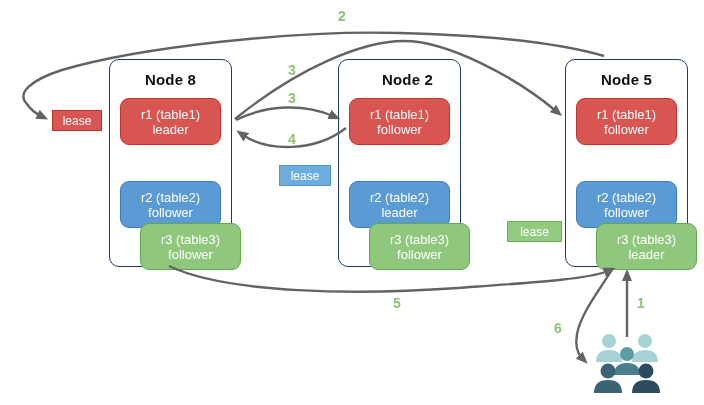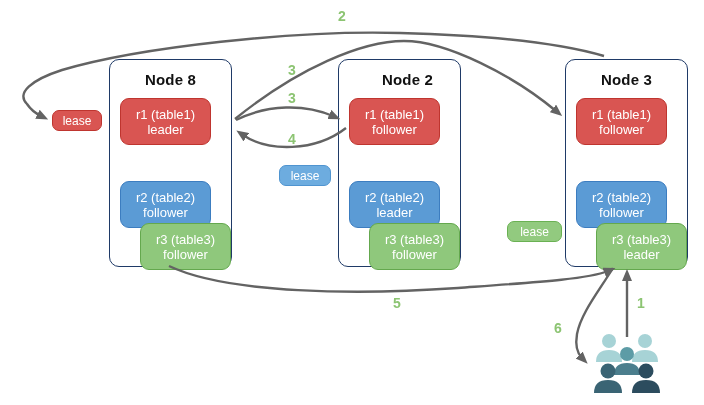--- a/index.html
+++ b/index.html
@@ -15,32 +15,32 @@
   .node{
     position:absolute;top:59px;width:123px;height:208px;box-sizing:border-box;
     background:#fff;border:1.5px solid var(--node_border,#1f3a67);border-radius:10px;z-index:2;
   }
   .node-1{left:109px;} .node-2{left:338px;padding-left:16px;} .node-3{left:565px;}
   .node-title{
     margin-top:11px;text-align:center;font-size:15px;font-weight:bold;
     color:var(--node_title,#111);letter-spacing:.2px;
   }
   .replica{
-    position:absolute;left:10px;width:91px;height:47px;box-sizing:border-box;
+    position:absolute;left:10px;width:101px;height:47px;box-sizing:border-box;
     border-radius:9px;border:1.5px solid;display:flex;flex-direction:column;
     align-items:center;justify-content:center;text-align:center;
     color:var(--box_text,#fff);font-size:13px;line-height:15px;
   }
   .replica.pos-1{top:38px;} .replica.pos-2{top:93px;} .replica.pos-3{top:163px;margin-left:20px;}
   .replica.red{background:var(--red_fill);border-color:var(--red_border);}
   .replica.blue{background:var(--blue_fill);border-color:var(--blue_border);margin-top:28px;}
   .replica.green{background:var(--green_fill);border-color:var(--green_border);}
 
   .lease{
-    position:absolute;height:21px;box-sizing:border-box;border-radius:7px;border:1.5px solid;
+    position:absolute;height:21px;box-sizing:border-box;border-radius:0;border:1.5px solid;
     display:flex;align-items:center;justify-content:center;
     color:var(--box_text,#fff);font-size:12px;z-index:3;
   }
   .lease-red{left:52px;top:110px;width:50px;background:var(--lease_red_fill);border-color:var(--lease_red_border);}
   .lease-blue{left:279px;top:165px;width:52px;background:var(--lease_blue_fill);border-color:var(--lease_blue_border);}
   .lease-green{left:507px;top:221px;width:55px;background:var(--lease_green_fill);border-color:var(--lease_green_border);}
 
   .step{
     position:absolute;transform:translate(-50%,-50%);
     color:var(--step_number,#8cc472);font-size:14px;font-weight:bold;z-index:6;
@@ -87,21 +87,21 @@
       <div>r2 (table2)</div>
       <div>leader</div>
     </div>
     <div class="replica green pos-3">
       <div>r3 (table3)</div>
       <div>follower</div>
     </div>
   </div>
 
   <div class="node node-3">
-    <div class="node-title">Node 3</div>
+    <div class="node-title">Node 5</div>
     <div class="replica red pos-1">
       <div>r1 (table1)</div>
       <div>follower</div>
     </div>
     <div class="replica blue pos-2">
       <div>r2 (table2)</div>
       <div>follower</div>
     </div>
     <div class="replica green pos-3">
       <div>r3 (table3)</div>

